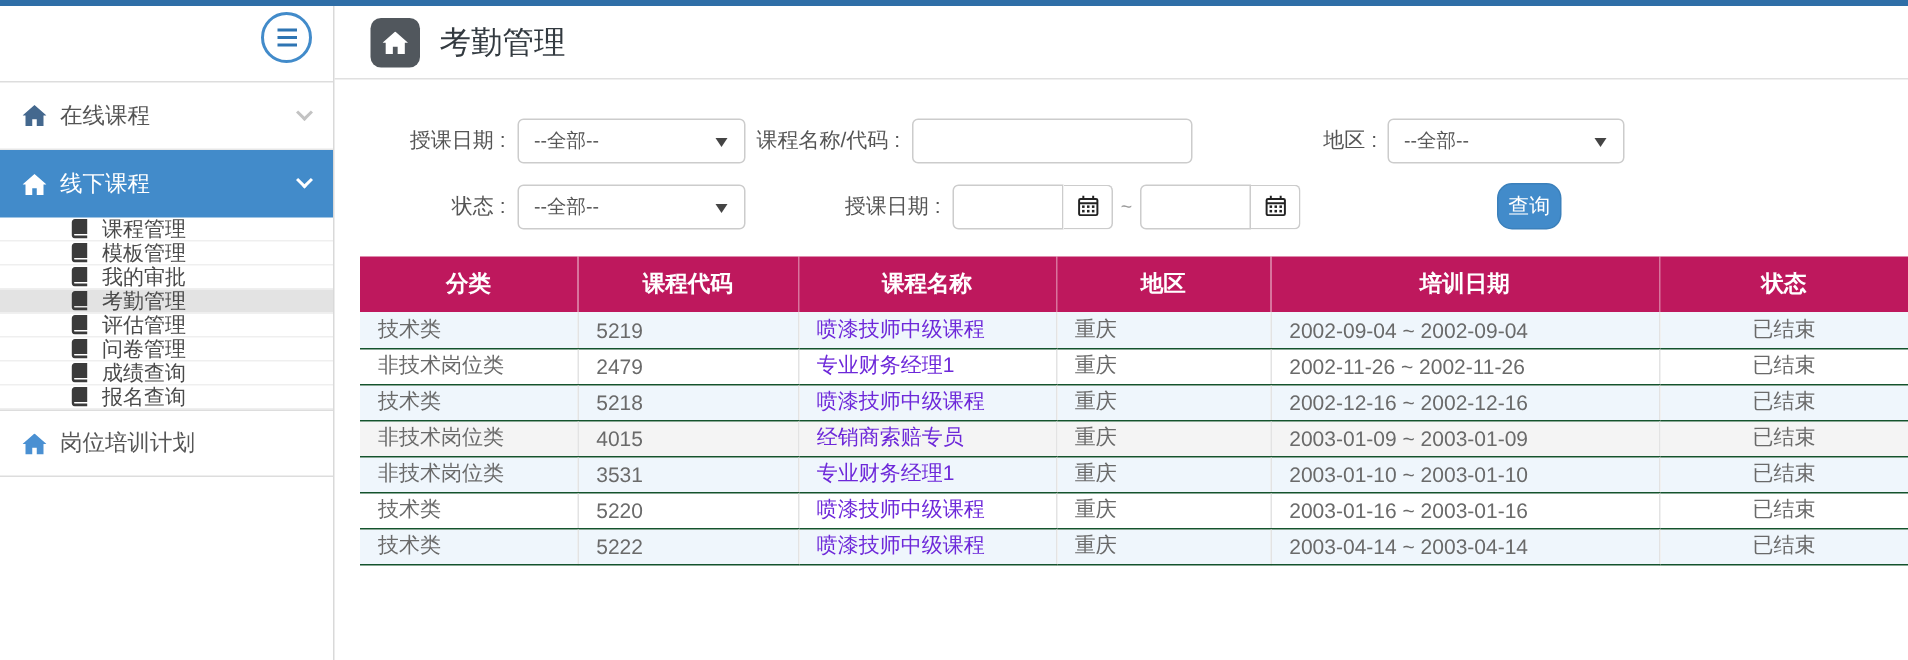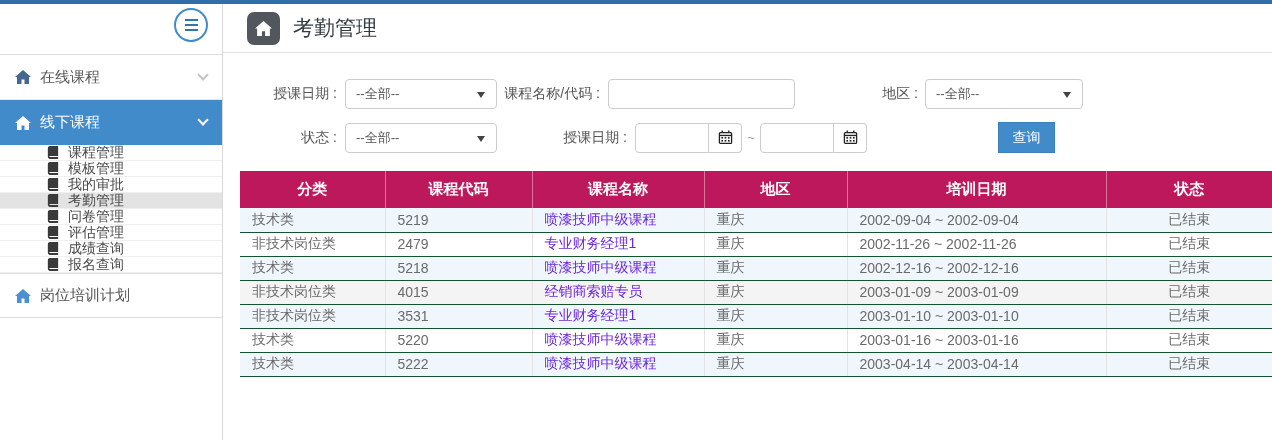--- a/index.html
+++ b/index.html
@@ -49,22 +49,22 @@
     border:4px solid transparent; border-top:6px solid #444; }
   .sel152{width:152px; margin-left:8px;} .sel158{width:158px; margin-left:7px;}
   .txt-input { width:187px; height:30px; border:1px solid #ccc; border-radius:4px; margin-left:8px;
     padding:0 8px; font-size:13px; color:#555; outline:none; flex:none; }
   .dategroup { display:flex; margin-left:8px; flex:none; }
   .date-input { width:74px; height:30px; border:1px solid #ccc; border-radius:4px 0 0 4px;
     padding:0 6px; font-size:13px; outline:none; }
   .date-addon { width:33px; height:30px; border:1px solid #ccc; border-left:none; border-radius:0 4px 4px 0;
     background:#fff; display:flex; align-items:center; justify-content:center; cursor:pointer; }
   .tilde { width:18px; text-align:center; color:#999; font-size:13px; flex:none; }
-  .search-btn { margin-left:131px; width:57px; height:31px; background:#428bca; color:#fff;
-    border:1px solid #3b80bb; border-radius:0; font-size:14px; cursor:pointer; flex:none;
+  .search-btn { margin-left:131px; width:43px; height:31px; background:#428bca; color:#fff;
+    border:1px solid #3b80bb; border-radius:10px; font-size:14px; cursor:pointer; flex:none;
     font-family:inherit; }
 
   .tablewrap { margin-left:17px; margin-top:18px; }
   table { width:1032px; table-layout:fixed; border-collapse:collapse; }
   thead th { background:#be185d; color:#fff; font-size:15px; font-weight:bold; height:37px;
     text-align:center; border-right:1px solid rgba(255,255,255,.40); }
   thead th:last-child { border-right:none; }
   tbody td { height:24px; font-size:14px; color:#6a6a6a; padding-left:12px; text-align:left;
     border-bottom:1px solid #14532d; border-right:1px solid #e3e3e3;
     white-space:nowrap; overflow:hidden; }
@@ -132,28 +132,28 @@
     <svg width="12" height="13" viewBox="0 0 14 15">
             <path fill="#3a3a3a" d="M3.5 0C2.1 0 1 1.1 1 2.5v10C1 13.9 2.1 15 3.5 15H13v-2.2H3.6c-.5 0-.9-.3-.9-.65s.4-.65.9-.65H13V0H3.5z"></path>
           </svg>
     <span class="sublabel">考勤管理</span>
   </div>
 
   <div class="subitem">
     <svg width="12" height="13" viewBox="0 0 14 15">
             <path fill="#3a3a3a" d="M3.5 0C2.1 0 1 1.1 1 2.5v10C1 13.9 2.1 15 3.5 15H13v-2.2H3.6c-.5 0-.9-.3-.9-.65s.4-.65.9-.65H13V0H3.5z"></path>
           </svg>
+    <span class="sublabel">评估管理</span>
+  </div>
+
+  <div class="subitem">
+    <svg width="12" height="13" viewBox="0 0 14 15">
+            <path fill="#3a3a3a" d="M3.5 0C2.1 0 1 1.1 1 2.5v10C1 13.9 2.1 15 3.5 15H13v-2.2H3.6c-.5 0-.9-.3-.9-.65s.4-.65.9-.65H13V0H3.5z"></path>
+          </svg>
     <span class="sublabel">问卷管理</span>
-  </div>
-
-  <div class="subitem">
-    <svg width="12" height="13" viewBox="0 0 14 15">
-            <path fill="#3a3a3a" d="M3.5 0C2.1 0 1 1.1 1 2.5v10C1 13.9 2.1 15 3.5 15H13v-2.2H3.6c-.5 0-.9-.3-.9-.65s.4-.65.9-.65H13V0H3.5z"></path>
-          </svg>
-    <span class="sublabel">评估管理</span>
   </div>
 
   <div class="subitem">
     <svg width="12" height="13" viewBox="0 0 14 15">
             <path fill="#3a3a3a" d="M3.5 0C2.1 0 1 1.1 1 2.5v10C1 13.9 2.1 15 3.5 15H13v-2.2H3.6c-.5 0-.9-.3-.9-.65s.4-.65.9-.65H13V0H3.5z"></path>
           </svg>
     <span class="sublabel">成绩查询</span>
   </div>
 
   <div class="subitem">

